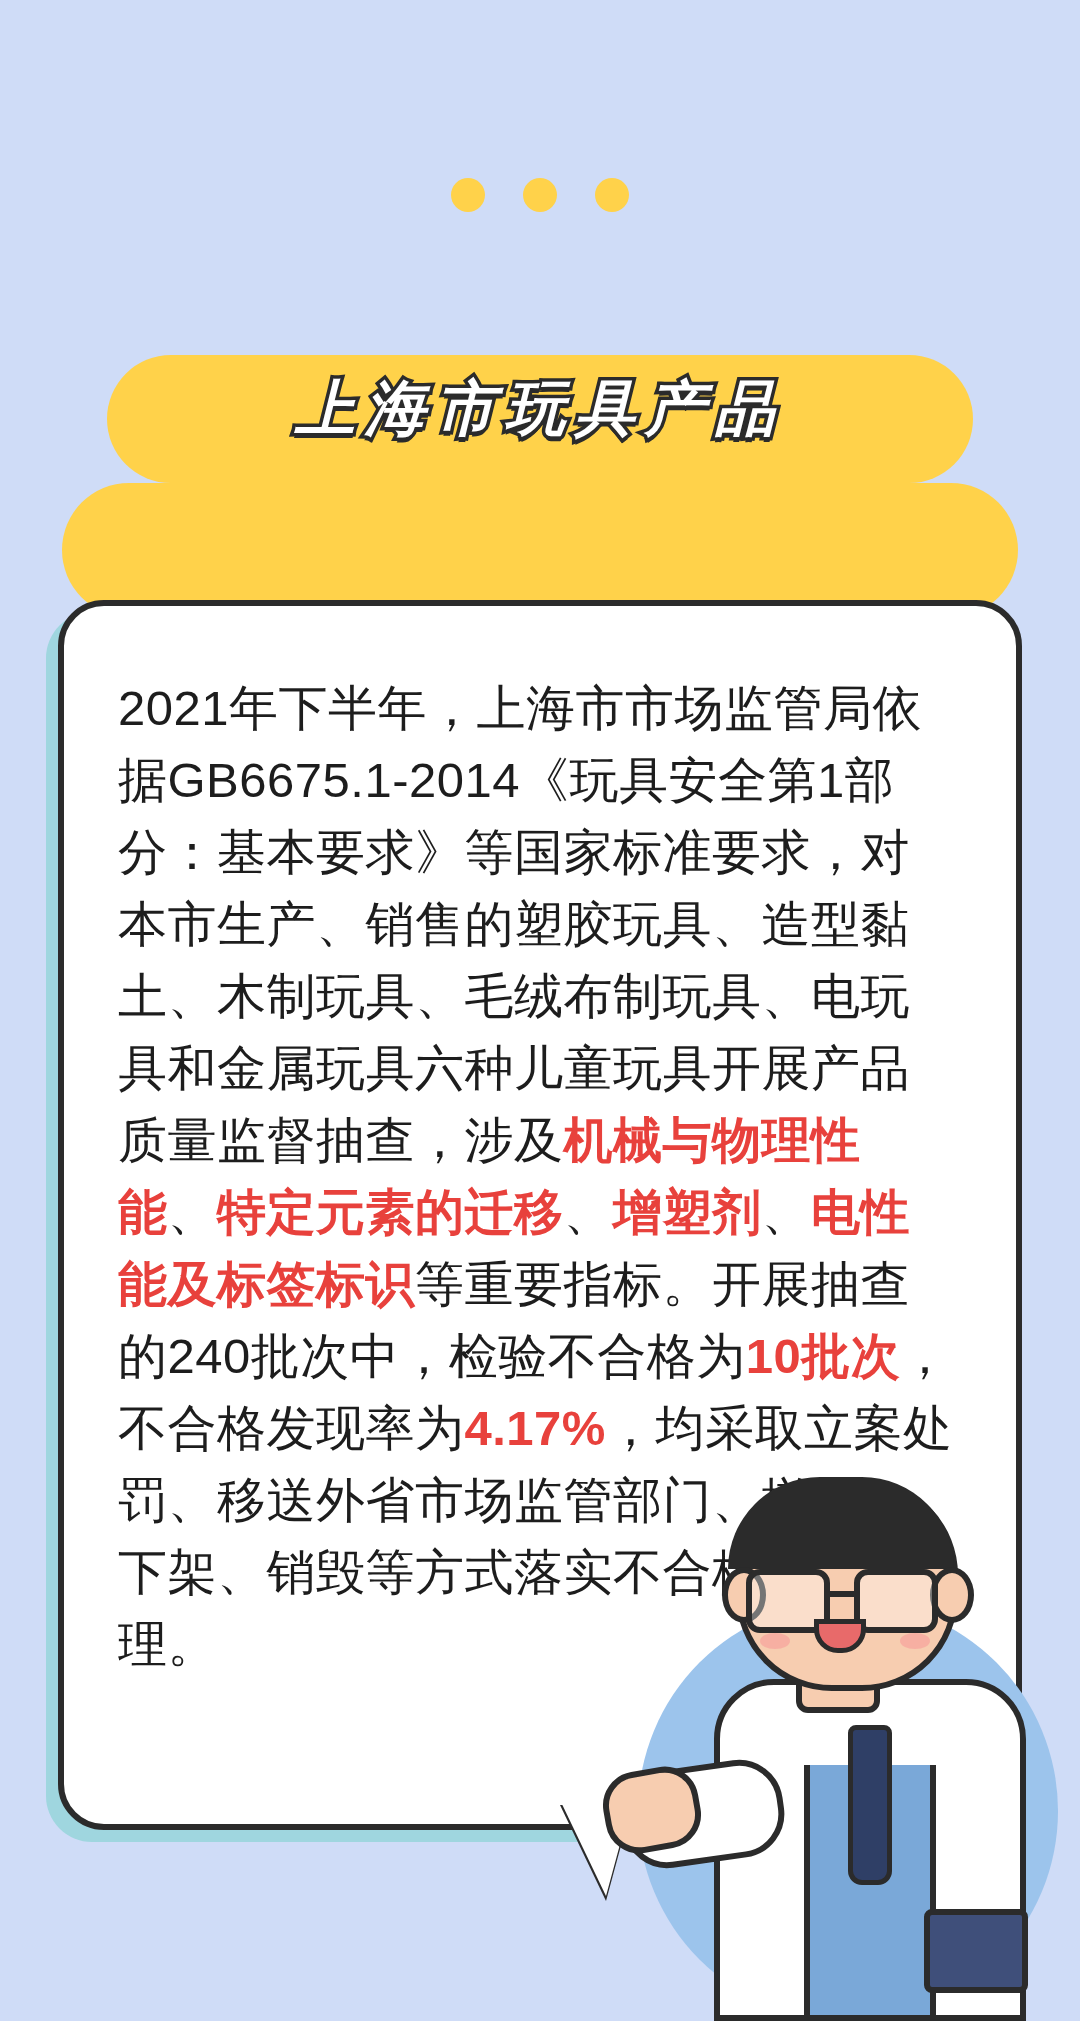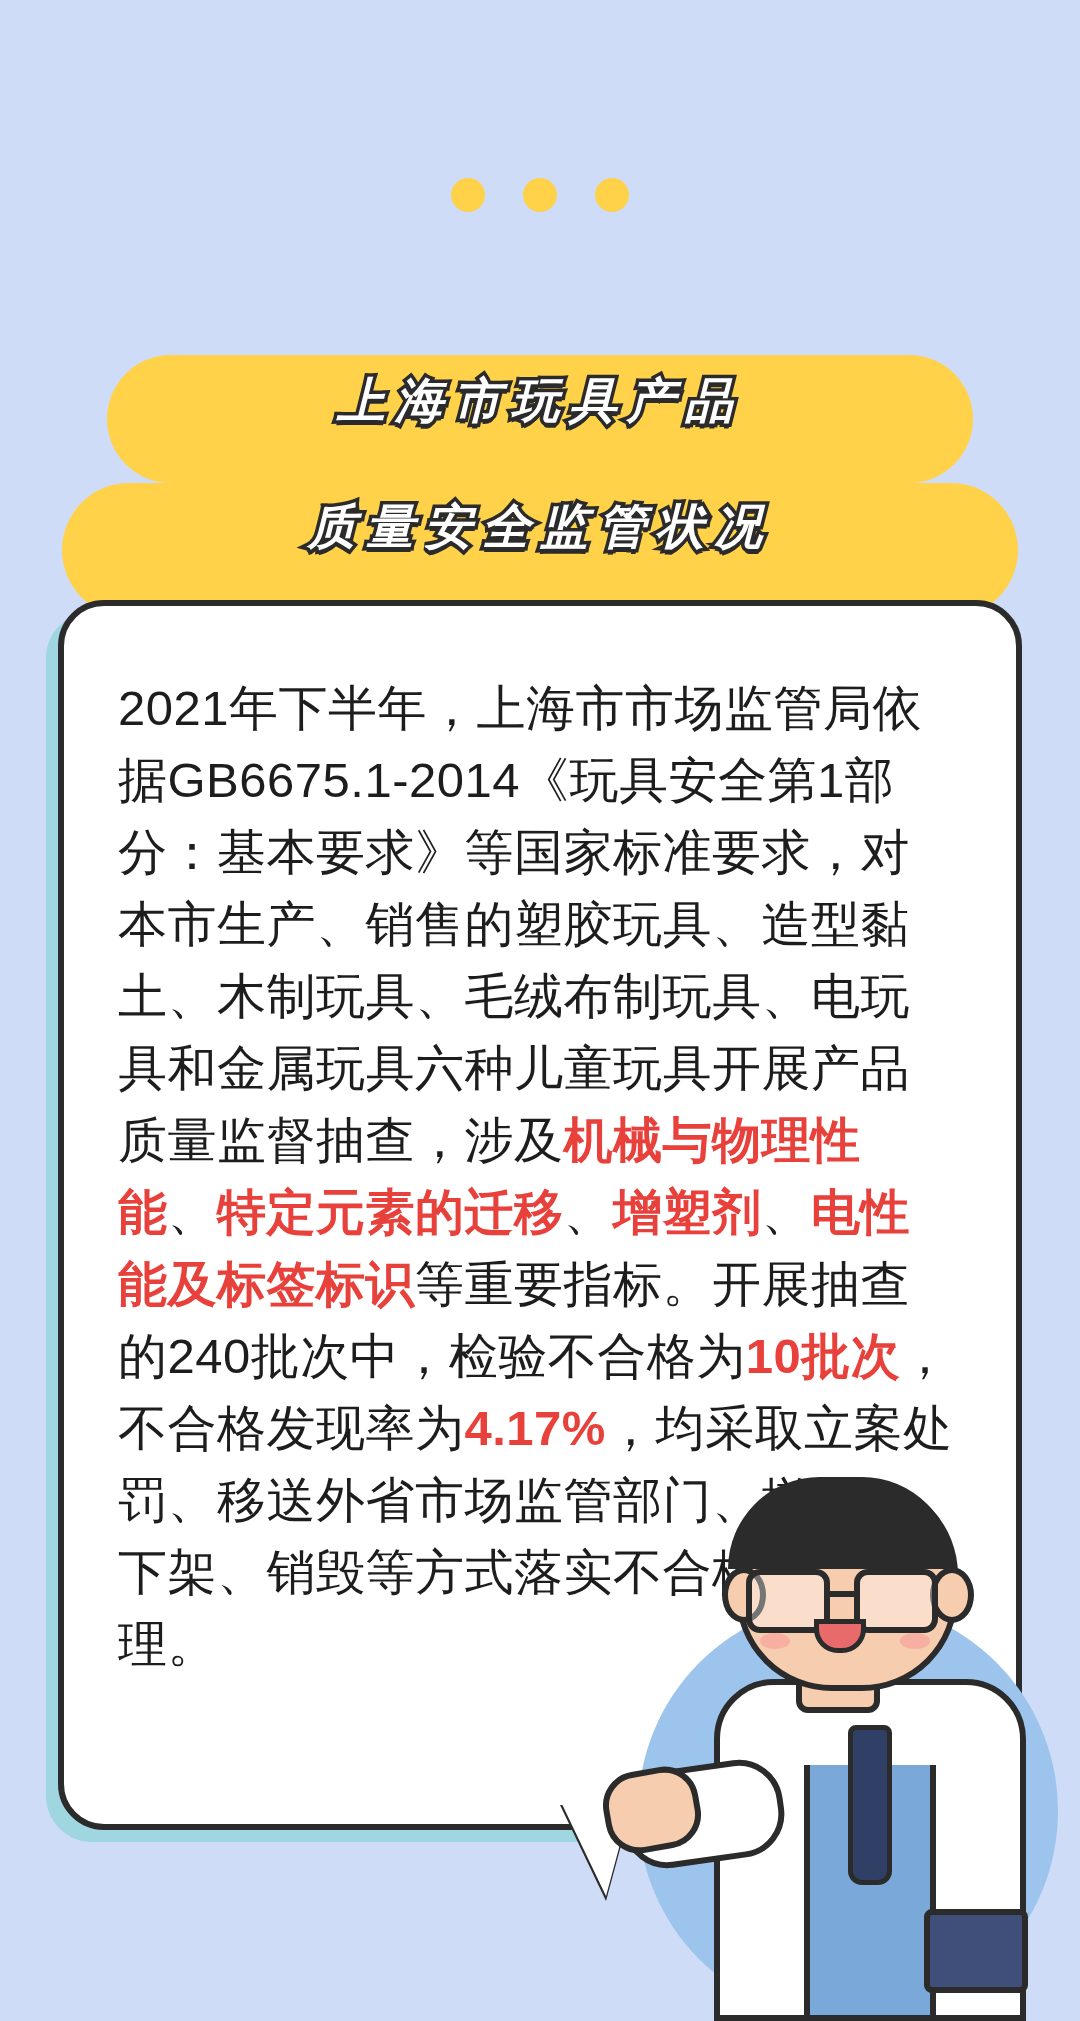--- a/index.html
+++ b/index.html
@@ -58,21 +58,21 @@
     left: 0;
     width: 956px;
     height: 134px;
     border-radius: 67px;
   }
   .title-text {
     position: absolute;
     width: 100%;
     text-align: center;
     font-weight: bold;
-    font-size: 48px;
+    font-size: 60px;
     letter-spacing: 10px;
     color: #ffffff;
     -webkit-text-stroke: 7px #2b2b2b;
     paint-order: stroke fill;
     font-style: italic;
     text-shadow: 0 5px 0 #2b2b2b;
   }
   .title-line1 { top: 14px; }
   .title-line2 { top: 140px; }
 
@@ -299,21 +299,20 @@
 <div class="dots">
   <div class="dot"></div>
   <div class="dot"></div>
   <div class="dot"></div>
 </div>
 
 <div class="title-wrap">
   <div class="title-bg l1"></div>
   <div class="title-bg l2"></div>
   <div class="title-text title-line1">上海市玩具产品</div>
-  <div class="title-text title-line2">质量安全监管状况</div>
 </div>
 
 <div class="card-shadow"></div>
 <div class="card"></div>
 <div class="tail"></div>
 
 <div class="body-text" id="body-text"><span>2021年下半年，上海市市场监管局依据GB6675.1-2014《玩具安全第1部分：基本要求》等国家标准要求，对本市生产、销售的塑胶玩具、造型黏土、木制玩具、毛绒布制玩具、电玩具和金属玩具六种儿童玩具开展产品质量监督抽查，涉及</span><span class="hl">机械与物理性能</span><span>、</span><span class="hl">特定元素的迁移</span><span>、</span><span class="hl">增塑剂</span><span>、</span><span class="hl">电性能及标签标识</span><span>等重要指标。开展抽查的240批次中，检验不合格为</span><span class="hl">10批次</span><span>，不合格发现率为</span><span class="hl">4.17%</span><span>，均采取立案处罚、移送外省市场监管部门、撤柜、下架、销毁等方式落实不合格后处理。</span></div>
 
 <div class="doctor">
   <div class="blue-circle"></div>

